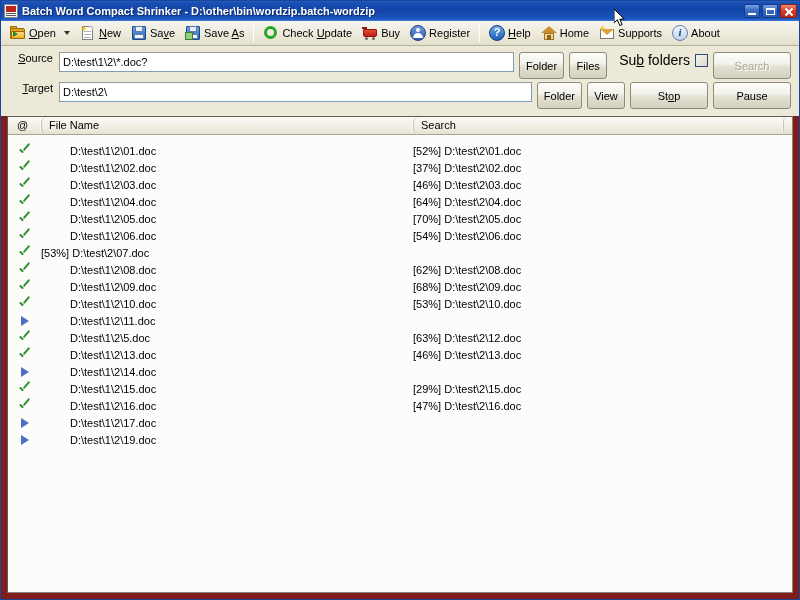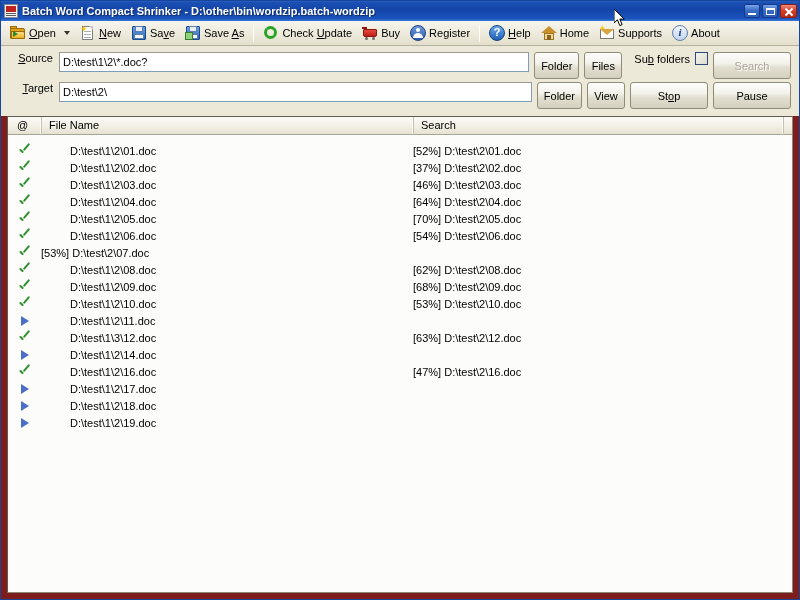--- a/index.html
+++ b/index.html
@@ -181,21 +181,21 @@
     border: 1px solid #8f8b79;
     border-radius: 3px;
     font-size: 11px; color: #000;
     display: flex; align-items: center; justify-content: center;
     padding: 0 6px; white-space: nowrap;
   }
   .btn u { text-decoration: underline; }
   .btn.wide { min-width: 78px; }
   .btn.disabled { color: #aaa696; text-shadow: 1px 1px 0 #fff; }
   .chkwrap { display: flex; align-items: center; margin-left: 12px; }
-  .chkwrap .ctxt { margin-right: 5px; font-size: 11px; }
+  .chkwrap .ctxt { margin-right: 5px; font-size: 14px; }
   .chkwrap .ctxt u { text-decoration: underline; }
   .chkbox {
     width: 13px; height: 13px;
     background: linear-gradient(135deg,#f4f4ee,#dedacb);
     border: 1px solid #2b4a7a;
   }
 
   
   #listwrap {
     flex: 1 1 auto;
@@ -207,21 +207,21 @@
     overflow: hidden;
   }
   #listhead {
     flex: 0 0 18px; height: 18px;
     background: linear-gradient(180deg,#fbfaf6 0%,#f2efe4 55%,#e6e2d2 100%);
     border-bottom: 1px solid #a9a594;
     display: flex; align-items: center;
     font-size: 11px; color: #000;
   }
   .hcell { height: 18px; line-height: 17px; position: relative; padding-left: 7px; }
-  .hcell + .hcell { border-left: 1px solid #c6c2b2; box-shadow: -2px 0 0 -1px #fdfdfa; }
+  .hcell + .hcell { border-left: 1px solid #c6c2b2; box-shadow: -2px 0 0 -1px #fdfdfa; border-radius: 6px; }
   #h-at { width: 33px; padding-left: 9px; }
   #h-name { width: 372px; }
   #h-result { width: 370px; }
   #h-tail { flex: 1 1 auto; }
   #listbody { flex: 1 1 auto; overflow: hidden; padding-top: 7px; }
   .row {
     height: 17px; display: flex; align-items: center;
     font-size: 11px; color: #000;
   }
   .row .c-at { width: 33px; display: flex; justify-content: center; align-items: center; }
@@ -487,49 +487,56 @@
           <div class="c-at">
             <span class="stat pending"></span>
           </div>
           <div class="c-name">D:\test\1\2\11.doc</div>
           <div class="c-result"></div>
         </div>
         <div class="row">
           <div class="c-at">
             <span class="stat ok"></span>
           </div>
-          <div class="c-name">D:\test\1\3\12.doc</div>
+          <div class="c-name">D:\test\1\2\5.doc</div>
           <div class="c-result">[63%] D:\test\2\12.doc</div>
+        </div>
+        <div class="row">
+          <div class="c-at">
+            <span class="stat ok"></span>
+          </div>
+          <div class="c-name">D:\test\1\2\13.doc</div>
+          <div class="c-result">[46%] D:\test\2\13.doc</div>
         </div>
         <div class="row">
           <div class="c-at">
             <span class="stat pending"></span>
           </div>
           <div class="c-name">D:\test\1\2\14.doc</div>
           <div class="c-result"></div>
         </div>
         <div class="row">
           <div class="c-at">
             <span class="stat ok"></span>
           </div>
+          <div class="c-name">D:\test\1\2\15.doc</div>
+          <div class="c-result">[29%] D:\test\2\15.doc</div>
+        </div>
+        <div class="row">
+          <div class="c-at">
+            <span class="stat ok"></span>
+          </div>
           <div class="c-name">D:\test\1\2\16.doc</div>
           <div class="c-result">[47%] D:\test\2\16.doc</div>
         </div>
         <div class="row">
           <div class="c-at">
             <span class="stat pending"></span>
           </div>
           <div class="c-name">D:\test\1\2\17.doc</div>
-          <div class="c-result"></div>
-        </div>
-        <div class="row">
-          <div class="c-at">
-            <span class="stat pending"></span>
-          </div>
-          <div class="c-name">D:\test\1\2\18.doc</div>
           <div class="c-result"></div>
         </div>
         <div class="row">
           <div class="c-at">
             <span class="stat pending"></span>
           </div>
           <div class="c-name">D:\test\1\2\19.doc</div>
           <div class="c-result"></div>
         </div>
       </div>

